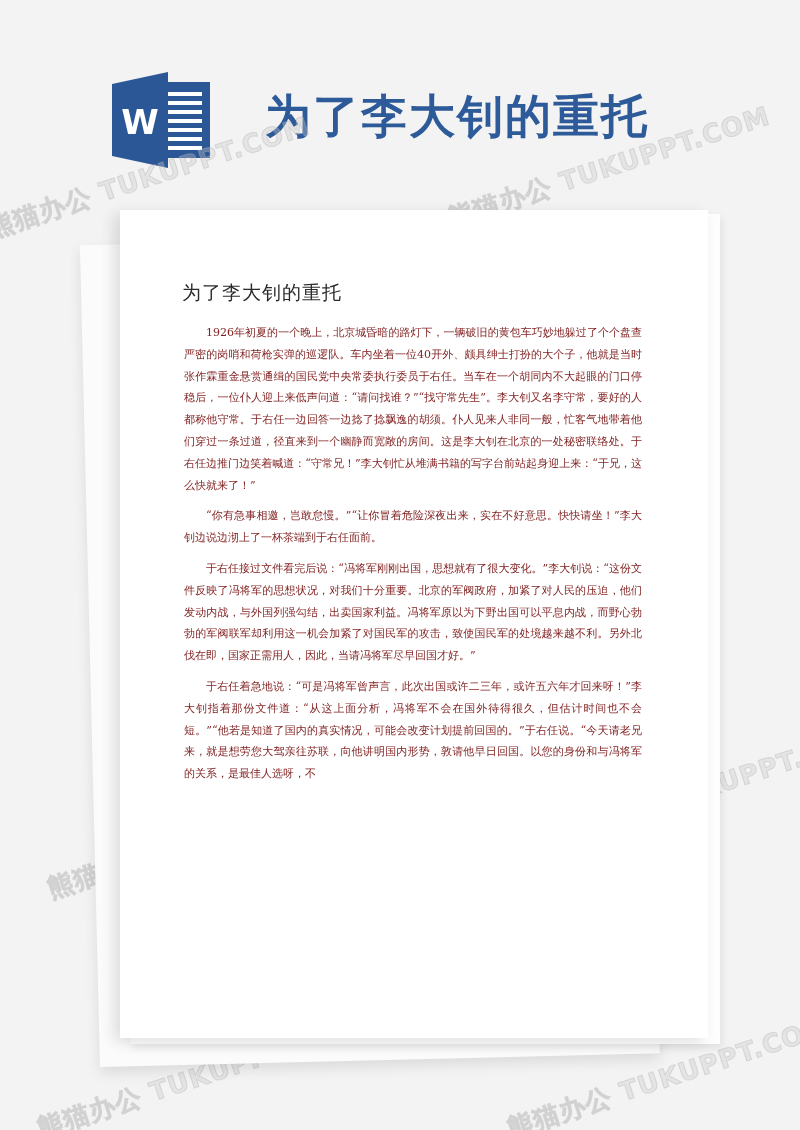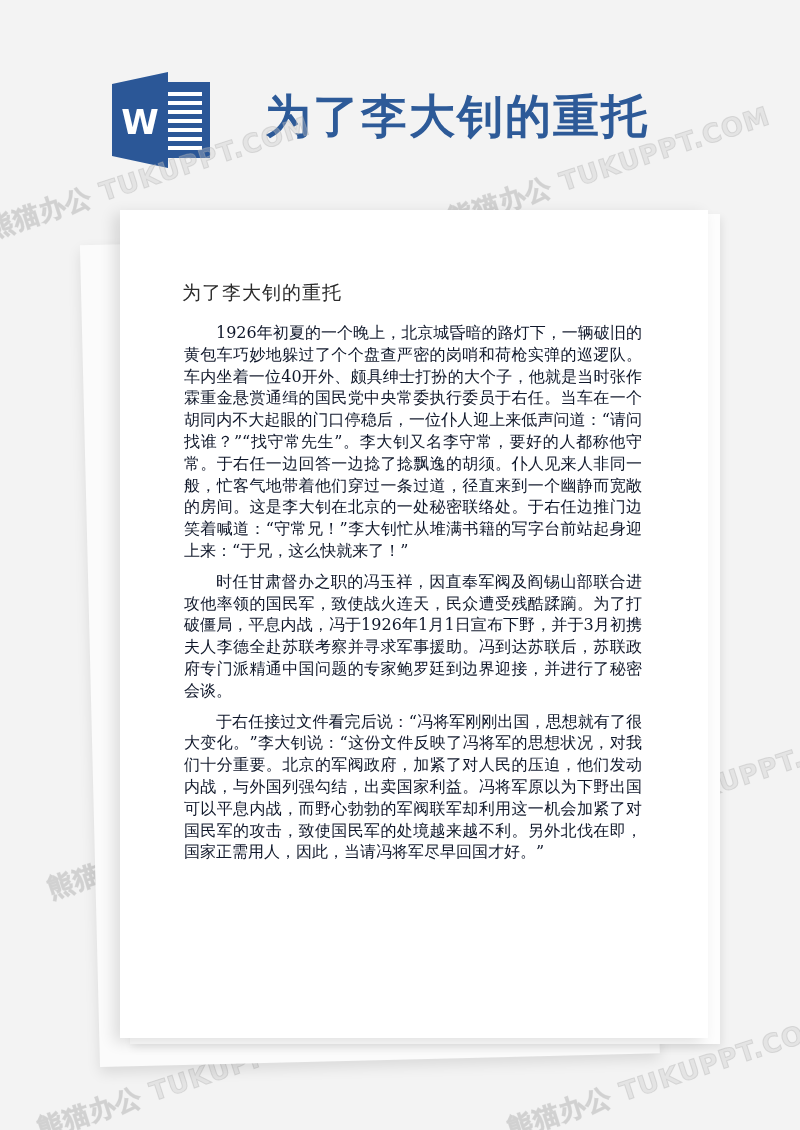--- a/index.html
+++ b/index.html
@@ -35,21 +35,21 @@
     position: absolute; left: 120px; top: 210px; width: 588px; height: 828px;
     background: #ffffff; box-shadow: -6px 4px 14px rgba(0,0,0,0.12);
   }
   .doc-title {
     position: absolute; left: 62px; top: 70px;
     font-family: "DejaVu Sans", "Liberation Sans", sans-serif;
     font-size: 19px; color: #2a2a2a; letter-spacing: 1px;
   }
   .doc-body {
     position: absolute; left: 64px; top: 112px; width: 458px;
-    font-size: 16px; line-height: 21.8px; color: #0f172a;
+    font-size: 11px; line-height: 21.8px; color: #7f1d1d;
     text-align: justify;
   }
   .doc-body p { margin: 0 0 9px 0; text-indent: 2em; }
 </style>
 </head>
 <body>
 
 <div class="header">
   <svg class="word-icon" viewBox="0 0 104 96">
     <rect x="42" y="10" width="58" height="76" fill="#2b5797"></rect>
@@ -75,16 +75,17 @@
 <div class="watermark" style="left:30px;top:1060px;">熊猫办公 TUKUPPT.COM</div>
 <div class="watermark" style="left:500px;top:1060px;">熊猫办公 TUKUPPT.COM</div>
 
 <div class="page-back"></div>
 <div class="page-back2"></div>
 
 <div class="page">
   <div class="doc-title">为了李大钊的重托</div>
   <div class="doc-body">
     <p>1926年初夏的一个晚上，北京城昏暗的路灯下，一辆破旧的黄包车巧妙地躲过了个个盘查严密的岗哨和荷枪实弹的巡逻队。车内坐着一位40开外、颇具绅士打扮的大个子，他就是当时张作霖重金悬赏通缉的国民党中央常委执行委员于右任。当车在一个胡同内不大起眼的门口停稳后，一位仆人迎上来低声问道：“请问找谁？”“找守常先生”。李大钊又名李守常，要好的人都称他守常。于右任一边回答一边捻了捻飘逸的胡须。仆人见来人非同一般，忙客气地带着他们穿过一条过道，径直来到一个幽静而宽敞的房间。这是李大钊在北京的一处秘密联络处。于右任边推门边笑着喊道：“守常兄！”李大钊忙从堆满书籍的写字台前站起身迎上来：“于兄，这么快就来了！”</p>
-    <p>时任甘肃督办之职的冯玉祥，因直奉军阀及阎锡山部联合进攻他率领的国民军，致使战火连天，民众遭受残酷蹂躏。为了打破僵局，平息内战，冯于1926年1月1日宣布下野，并于3月初携夫人李德全赴苏联考察并寻求军事援助。冯到达苏联后，苏联政府专门派精通中国问题的专家鲍罗廷到边界迎接，并进行了秘密会谈。</p>
+    <p>“你有急事相邀，岂敢怠慢。”“让你冒着危险深夜出来，实在不好意思。快快请坐！”李大钊边说边沏上了一杯茶端到于右任面前。</p>
     <p>于右任接过文件看完后说：“冯将军刚刚出国，思想就有了很大变化。”李大钊说：“这份文件反映了冯将军的思想状况，对我们十分重要。北京的军阀政府，加紧了对人民的压迫，他们发动内战，与外国列强勾结，出卖国家利益。冯将军原以为下野出国可以平息内战，而野心勃勃的军阀联军却利用这一机会加紧了对国民军的攻击，致使国民军的处境越来越不利。另外北伐在即，国家正需用人，因此，当请冯将军尽早回国才好。”</p>
+    <p>于右任着急地说：“可是冯将军曾声言，此次出国或许二三年，或许五六年才回来呀！”李大钊指着那份文件道：“从这上面分析，冯将军不会在国外待得很久，但估计时间也不会短。”“他若是知道了国内的真实情况，可能会改变计划提前回国的。”于右任说。“今天请老兄来，就是想劳您大驾亲往苏联，向他讲明国内形势，敦请他早日回国。以您的身份和与冯将军的关系，是最佳人选呀，不</p>
   </div>
 </div>
 
 </body></html>

